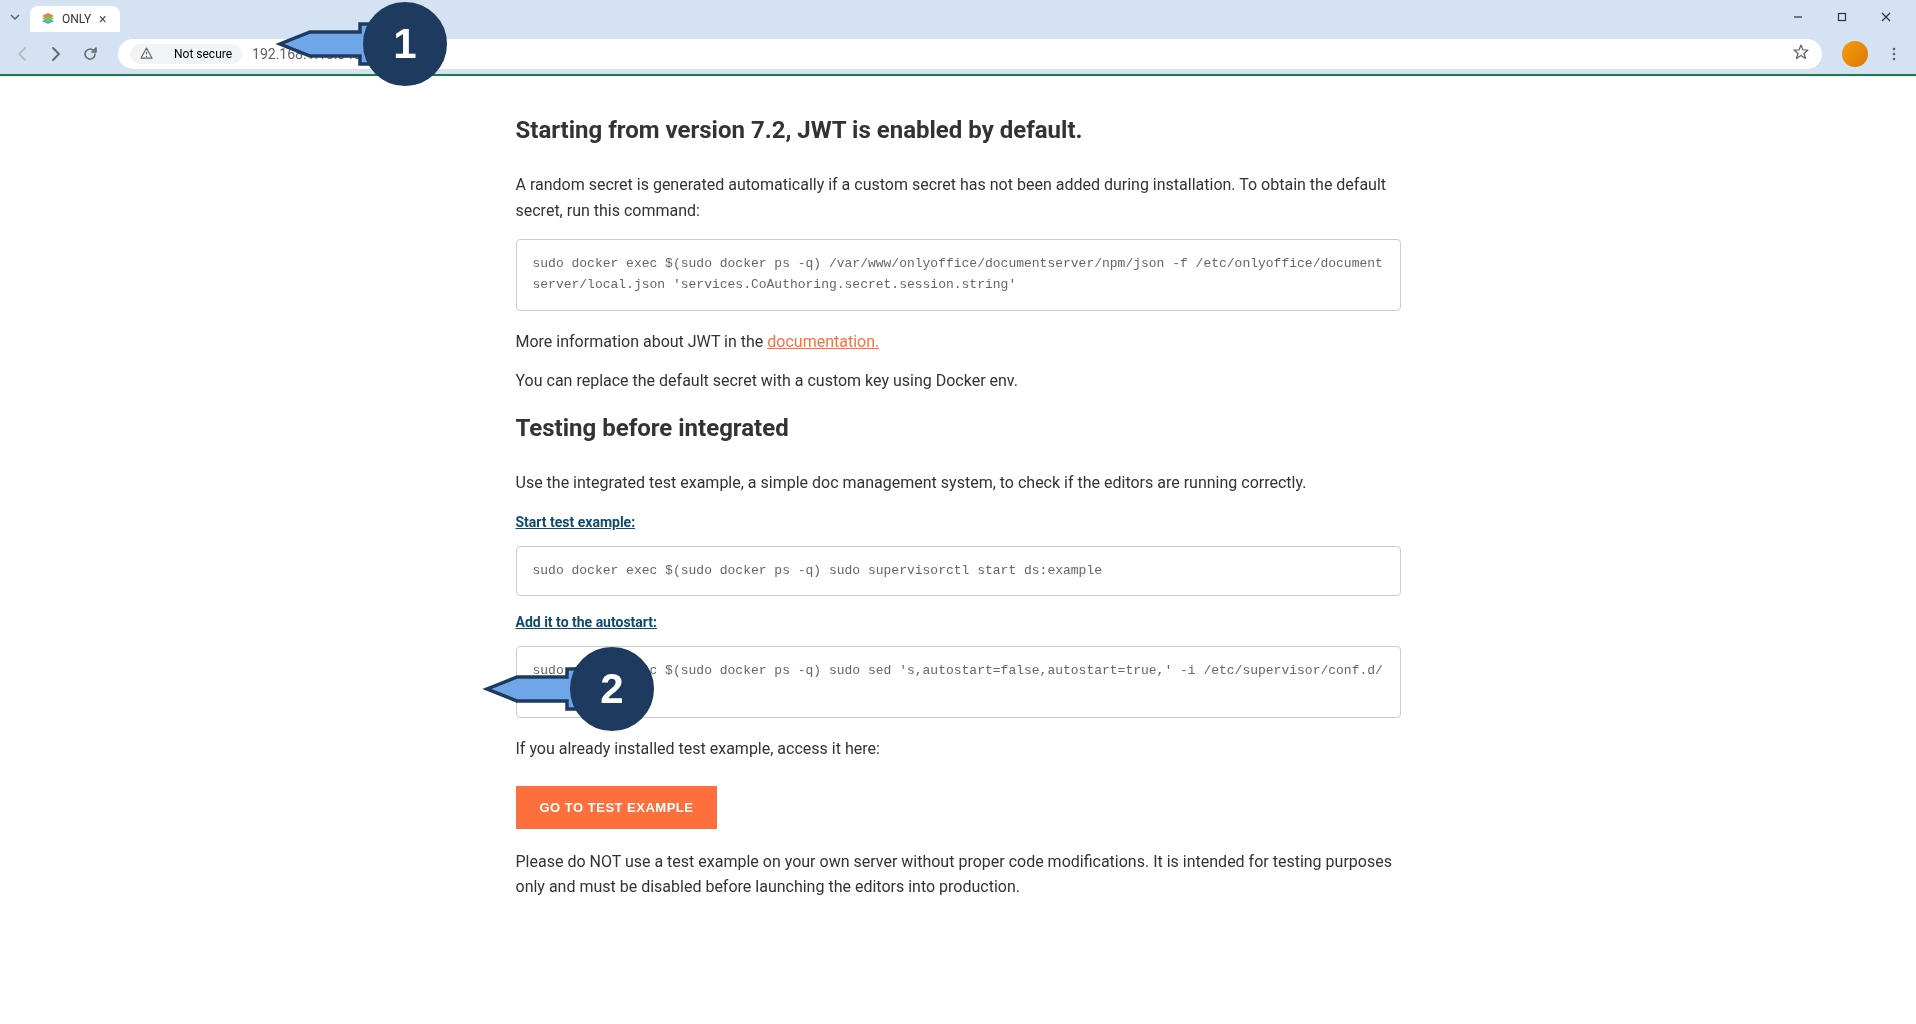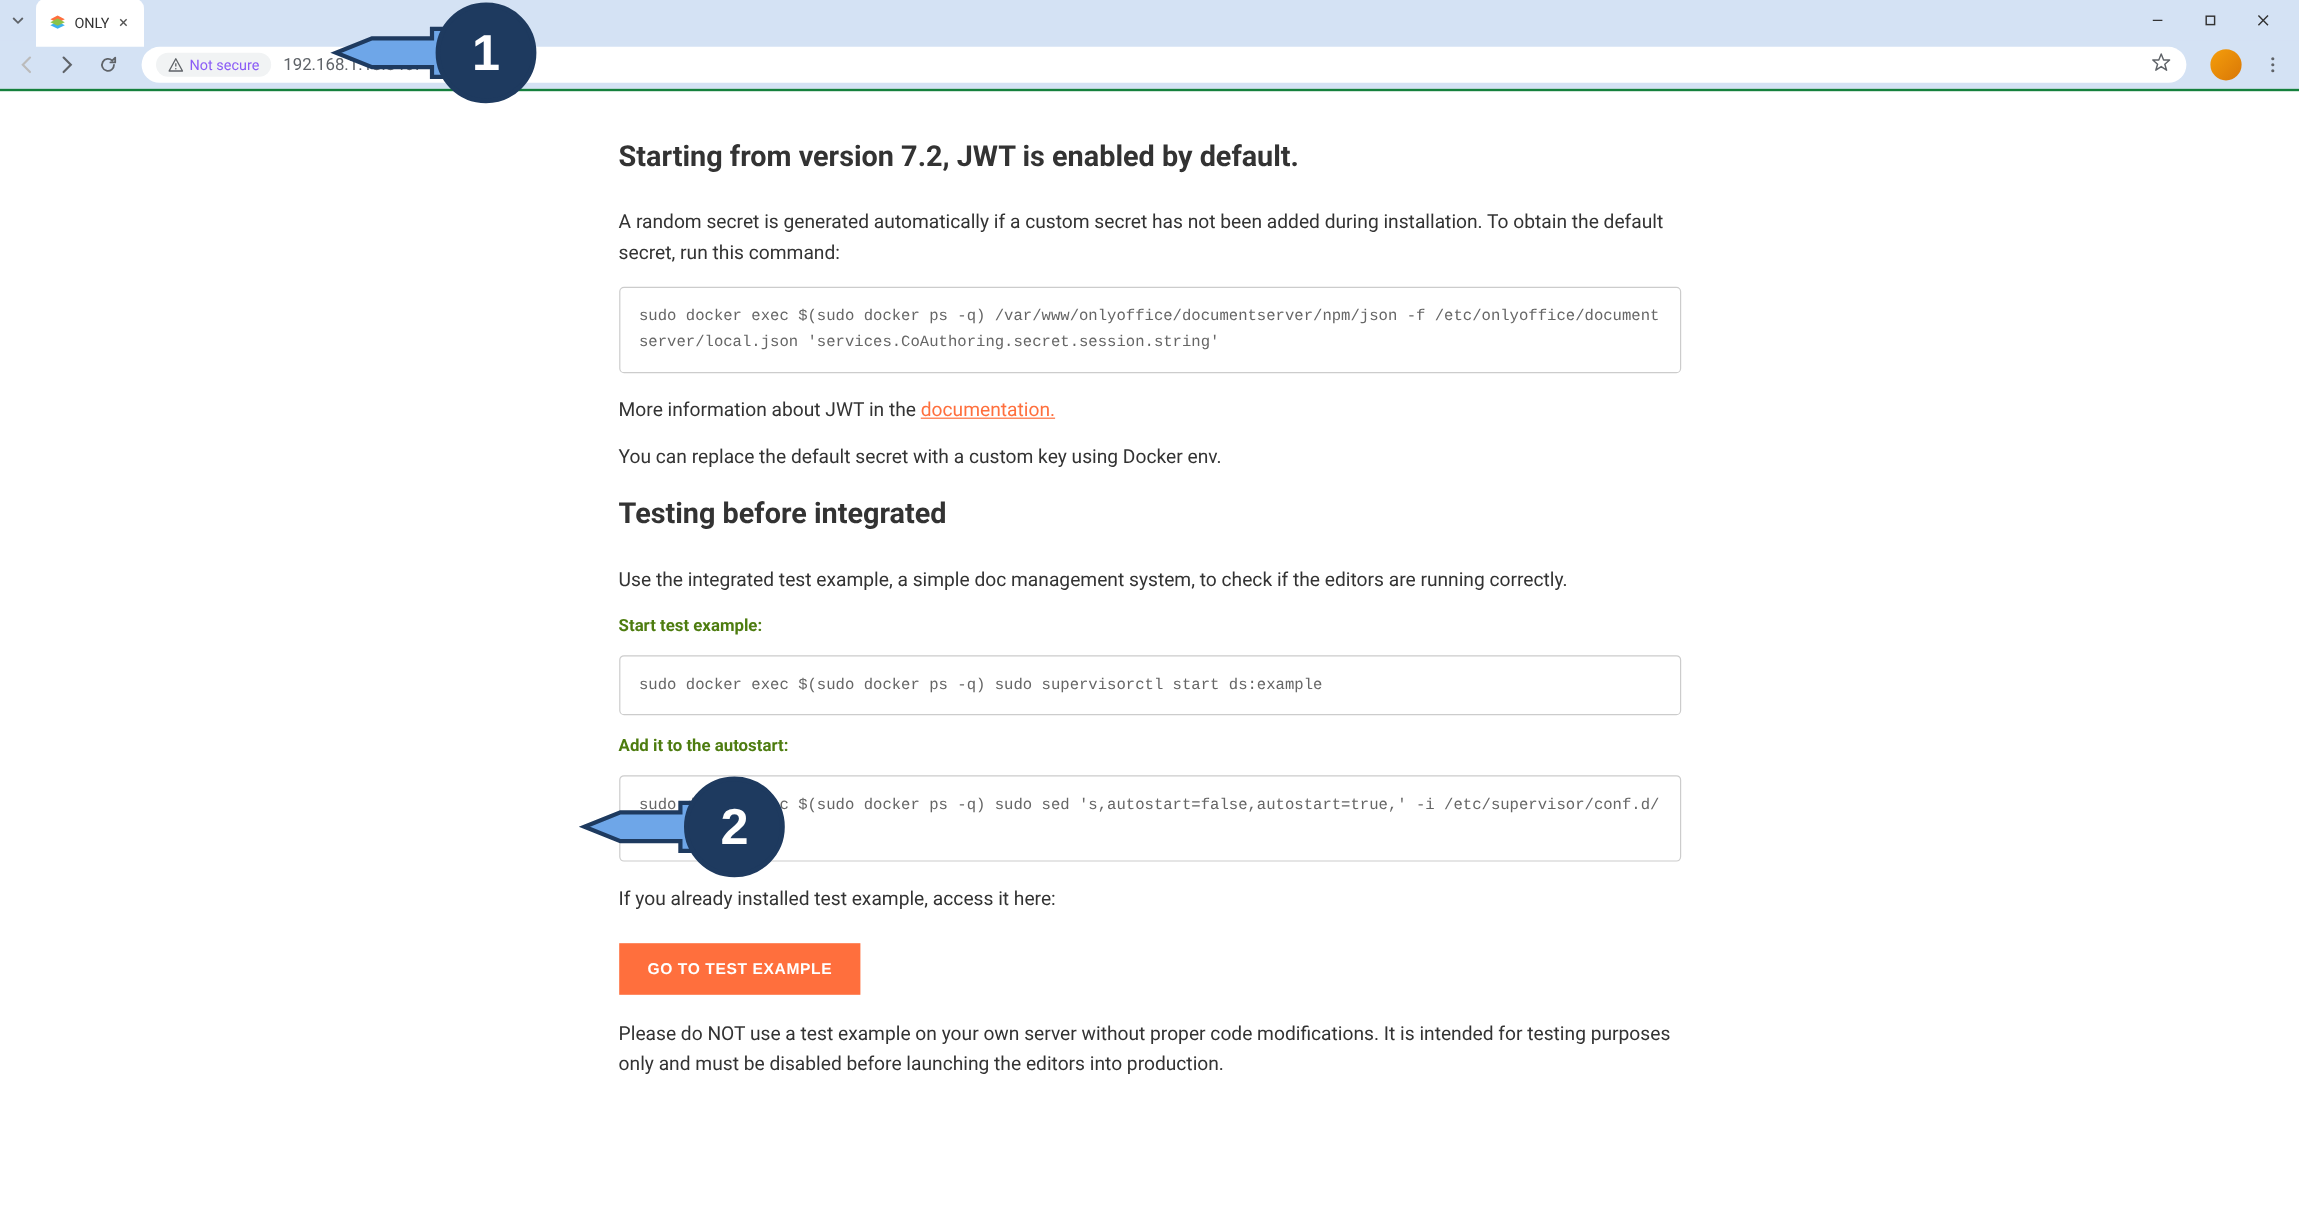--- a/index.html
+++ b/index.html
@@ -2,45 +2,45 @@
 <html><head>
   <meta charset="utf-8">
   <style>
     * { margin: 0; padding: 0; box-sizing: border-box; }
     body { font-family: -apple-system, BlinkMacSystemFont, "Segoe UI", Roboto, "Open Sans", sans-serif; background: #fff; width: 1916px; height: 1024px; overflow: hidden; position: relative; }
     
     
     .browser-chrome { background: #d4e2f4; position: relative; }
     .tab-bar { display: flex; align-items: center; height: 34px; padding-left: 6px; }
     .tab-dropdown { width: 18px; height: 18px; display: flex; align-items: center; justify-content: center; margin-right: 6px; cursor: pointer; }
-    .tab { background: #fff; border-radius: 8px 8px 0 0; display: flex; align-items: center; height: 40px; padding: 0 10px; min-width: 90px; margin-top: 4px; }
+    .tab { background: #fff; border-radius: 8px 8px 0 0; display: flex; align-items: center; height: 26px; padding: 0 10px; min-width: 90px; margin-top: 4px; }
     .tab-favicon { width: 16px; height: 16px; margin-right: 6px; display: flex; align-items: center; justify-content: center; }
     .tab-title { font-size: 12px; color: #333; max-width: 40px; overflow: hidden; white-space: nowrap; }
     .tab-close { margin-left: 8px; font-size: 14px; color: #555; cursor: pointer; }
     .window-controls { position: absolute; right: 0; top: 0; display: flex; gap: 0; height: 34px; align-items: center; padding-right: 8px; }
     .win-btn { width: 44px; height: 30px; display: flex; align-items: center; justify-content: center; cursor: pointer; font-size: 14px; color: #333; }
     
     .toolbar { display: flex; align-items: center; height: 40px; padding: 0 8px; background: #d4e2f4; gap: 6px; }
     .nav-btn { width: 28px; height: 28px; display: flex; align-items: center; justify-content: center; border-radius: 14px; cursor: pointer; color: #5f6368; }
     .nav-btn.disabled { color: #bbb; cursor: default; }
     .address-bar { flex: 1; background: #fff; border-radius: 16px; height: 30px; display: flex; align-items: center; padding: 0 12px; margin: 0 8px; }
-    .security-badge { display: flex; align-items: flex-end; gap: 5px; background: #f1f3f4; border-radius: 12px; padding: 3px 10px; font-size: 12px; color: #8b5cf6; margin-right: 10px; }
+    .security-badge { display: flex; align-items: flex-start; gap: 21px; background: #f1f3f4; border-radius: 12px; padding: 3px 10px; font-size: 12px; color: #000000; margin-right: 10px; }
     .url-text { font-size: 14px; color: #5f6368; }
     .star-icon { margin-left: auto; color: #5f6368; cursor: pointer; }
     .avatar { width: 26px; height: 26px; border-radius: 50%; background: linear-gradient(135deg, #f59e0b, #d97706); margin: 0 6px; cursor: pointer; }
     .menu-dots { width: 28px; height: 28px; display: flex; align-items: center; justify-content: center; cursor: pointer; color: #5f6368; }
     
     
     .content-viewport { position: absolute; top: 74px; left: 0; right: 0; bottom: 0; overflow-y: scroll; border-top: 2px solid #15803d; background: #fff; }
     .page-content { max-width: 885px; margin: 0 auto; padding: 30px 0 60px; color: #333; }
     
     h2 { font-size: 24px; font-weight: 700; color: #333; margin-bottom: 28px; margin-top: 20px; }
     h2.first { margin-top: 10px; }
     p { font-size: 16px; line-height: 1.6; color: #333; margin-bottom: 14px; }
-    .subheading { font-size: 14px; font-weight: 700; color: #4d7c0f; margin-bottom: 10px; margin-top: 18px; }
+    .subheading { font-size: 14px; font-weight: 700; color: #0c4a6e; margin-bottom: 10px; margin-top: 18px; text-decoration: underline; }
     
     .code-block { background: #fff; border: 1px solid #ccc; border-radius: 4px; padding: 14px 16px; font-family: "Consolas", "Courier New", monospace; font-size: 13px; color: #666; line-height: 1.6; margin-bottom: 18px; white-space: pre-wrap; word-break: break-all; margin-top: 16px; }
     
     a.doc-link { color: #ff6f3d; text-decoration: underline; }
     
     .orange-btn { background: #ff6f3d; color: #fff; border: none; padding: 14px 24px; font-size: 13px; font-weight: 700; letter-spacing: 0.5px; cursor: pointer; display: inline-block; margin: 10px 0 20px; }
     
     
     .annotation { position: absolute; z-index: 1000; pointer-events: none; }
     .circle-badge { width: 84px; height: 84px; background: #1e3a5f; border: 4px solid #1e3a5f; border-radius: 50%; display: flex; align-items: center; justify-content: center; color: #fff; font-size: 42px; font-weight: 700; font-family: Arial, sans-serif; }

